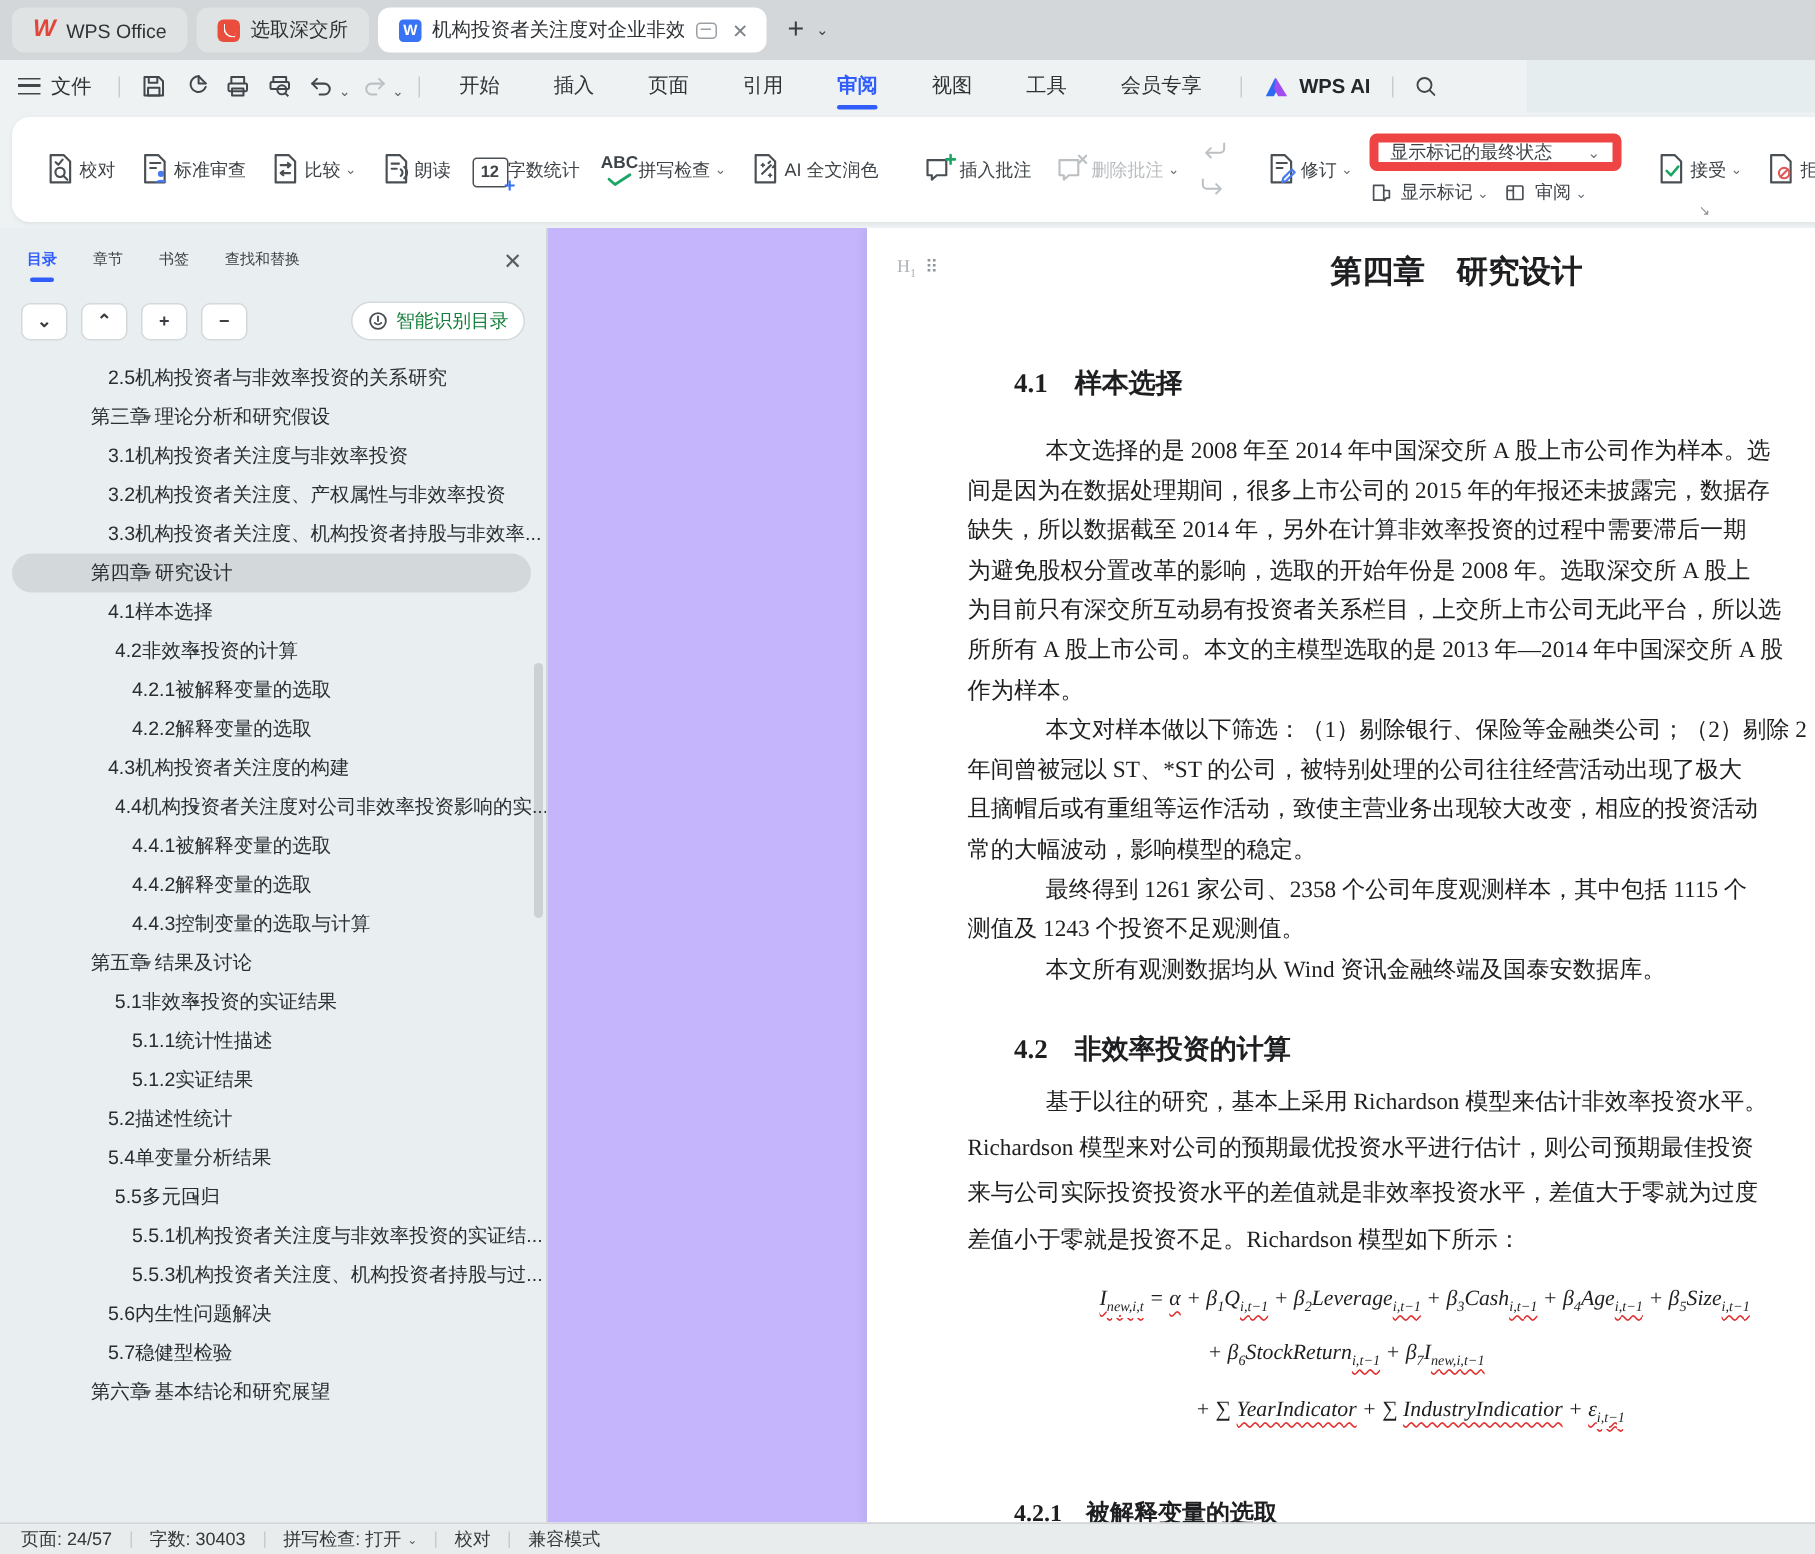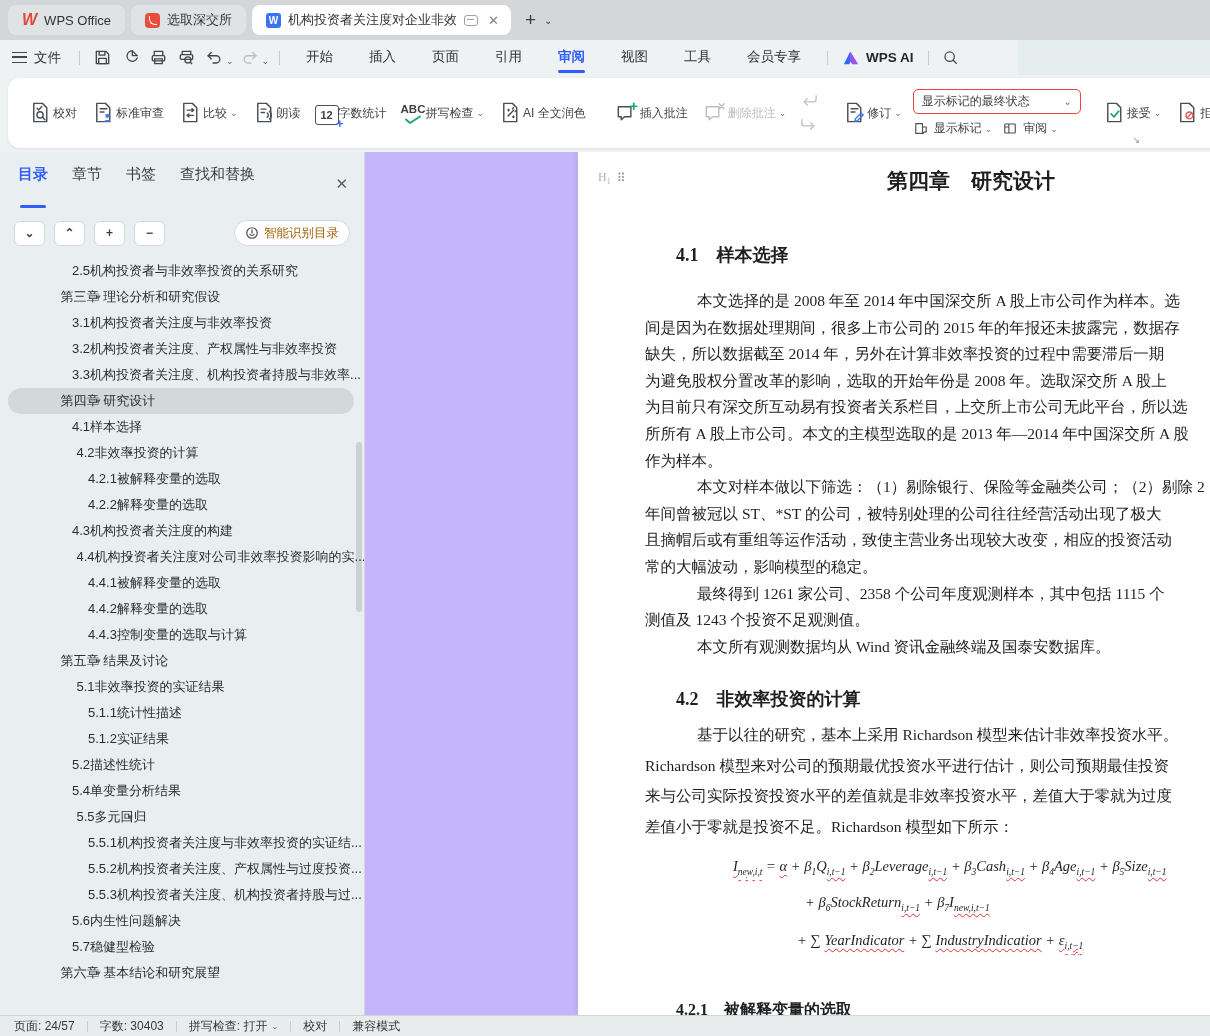--- a/index.html
+++ b/index.html
@@ -49,42 +49,42 @@
   .rbtn .ric { height:28px; display:flex; align-items:flex-end; justify-content:center; margin-bottom:4px; }
   .rlb { font-size:12px; color:#3e4347; white-space:nowrap; display:flex; align-items:center; }
   .chev { font-size:9px; color:#6a6f73; margin-left:3px; }
   .dis .rlb { color:#b9bdc0; }
   .ic12 { border:1.5px solid #4a4f54; border-radius:3px; font-size:11px; font-weight:bold; color:#3e4347; width:24px; height:20px; display:flex; align-items:center; justify-content:center; position:relative; }
   .ic12 i { position:absolute; right:-6px; bottom:-7px; color:#3873f5; font-size:13px; font-weight:bold; }
   .icabc { display:flex; flex-direction:column; align-items:center; font-size:11.5px; font-weight:bold; color:#3e4347; line-height:11px; }
   .navcol { display:flex; flex-direction:column; justify-content:center; gap:4px; margin-left:4px; }
   .navbtn { width:24px; height:20px; display:flex; align-items:center; justify-content:center; }
   .col { display:flex; flex-direction:column; justify-content:center; gap:6px; margin-left:4px; }
-  .selectbox { width:168px; height:25px; border:1px solid #ef4444; border-radius:5px; background:#fff; display:flex; align-items:center; justify-content:space-between; padding:0 8px; font-size:12px; color:#3e4347; }
+  .selectbox { width:168px; height:25px; border:6px solid #ef4444; border-radius:5px; background:#fff; display:flex; align-items:center; justify-content:space-between; padding:0 8px; font-size:12px; color:#3e4347; }
   .selectbox .chev { font-size:10px; }
   .smrow { display:flex; gap:10px; }
   .rsm { display:flex; align-items:center; font-size:12px; color:#3e4347; }
   .rsm .mini { margin-right:5px; display:flex; }
   .convcol { display:flex; flex-direction:column; gap:5px; margin-left:2px; }
   .conv { display:flex; align-items:center; font-size:12px; color:#3e4347; }
   .conv b { font-size:12px; font-weight:bold; margin-right:4px; color:#3e4347; }
   .conv b::after { content:"→"; font-size:8px; font-weight:normal; vertical-align:-2px; }
   .collapse-arr { position:absolute; right:84px; bottom:3px; font-size:9px; color:#8b9094; }
 
   
   .main { position:absolute; left:0; top:152px; width:1210px; height:863px; display:flex; }
   .sidebar { width:365px; height:100%; background:#e9eff1; border-right:1px solid #d3d9db; position:relative; overflow:hidden; }
   .s-tabs { display:flex; align-items:center; padding:13px 16px 0 18px; }
-  .s-tab { font-size:15px; color:#3a3e42; margin-right:24px; padding-bottom:24px; position:relative; }
+  .s-tab { font-size:10px; color:#3a3e42; margin-right:24px; padding-bottom:8px; position:relative; }
   .s-tab.on { color:#315efb; font-weight:bold; }
   .s-tab.on::after { content:""; position:absolute; left:2px; right:2px; bottom:0; height:3px; border-radius:2px; background:#315efb; }
   .s-close { margin-left:auto; color:#595e62; font-size:15px; padding-bottom:6px; }
   .s-tools { display:flex; align-items:center; padding:12px 14px 0 14px; }
   .s-btn { width:31px; height:25px; background:#fff; border:1px solid #d4d9db; border-radius:6px; display:flex; align-items:center; justify-content:center; font-size:12px; font-weight:bold; color:#3a3e42; margin-right:9px; }
-  .smart-pill { margin-left:auto; height:26px; background:#fff; border:1px solid #d4d9db; border-radius:15px; display:flex; align-items:center; padding:0 10px; font-size:12.5px; color:#a16207; }
+  .smart-pill { margin-left:auto; height:26px; background:#fff; border:1px solid #d4d9db; border-radius:15px; display:flex; align-items:center; padding:0 10px; font-size:12.5px; color:#15803d; }
   .smart-pill svg { margin-right:5px; }
   .t-list { margin-top:12px; }
   .t-row { height:26px; display:flex; align-items:center; position:relative; font-size:13px; color:#2b2e31; white-space:nowrap; }
   .t-row .t-lb { overflow:hidden; text-overflow:clip; }
   .t-row.lv1 { padding-left:56px; }
   .t-row.lv2 { padding-left:72px; }
   .t-row.lv3 { padding-left:88px; }
   .t-arr { position:absolute; font-size:9px; color:#5f6468; transform:scaleX(1.1); }
   .lv1 .t-arr { left:40px; }
   .lv2 .t-arr { left:56px; }
@@ -579,23 +579,20 @@
         </div>
         <div class="t-row lv2">
           <span class="t-lb">5.4单变量分析结果</span>
         </div>
         <div class="t-row lv2">
           <span class="t-arr">▾</span>
           <span class="t-lb">5.5多元回归</span>
         </div>
         <div class="t-row lv3">
           <span class="t-lb">5.5.1机构投资者关注度与非效率投资的实证结...</span>
-        </div>
-        <div class="t-row lv3">
-          <span class="t-lb">5.5.2机构投资者关注度、产权属性与过度投资...</span>
         </div>
         <div class="t-row lv3">
           <span class="t-lb">5.5.3机构投资者关注度、机构投资者持股与过...</span>
         </div>
         <div class="t-row lv2">
           <span class="t-lb">5.6内生性问题解决</span>
         </div>
         <div class="t-row lv2">
           <span class="t-lb">5.7稳健型检验</span>
         </div>

